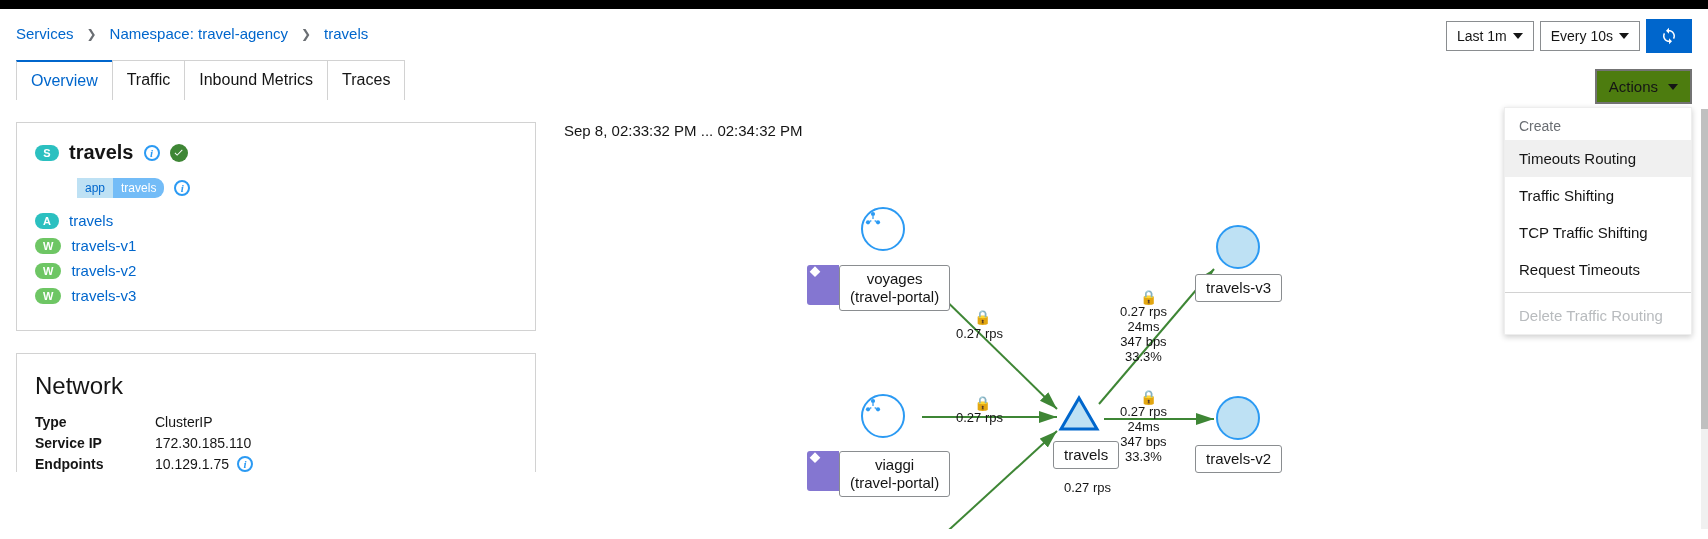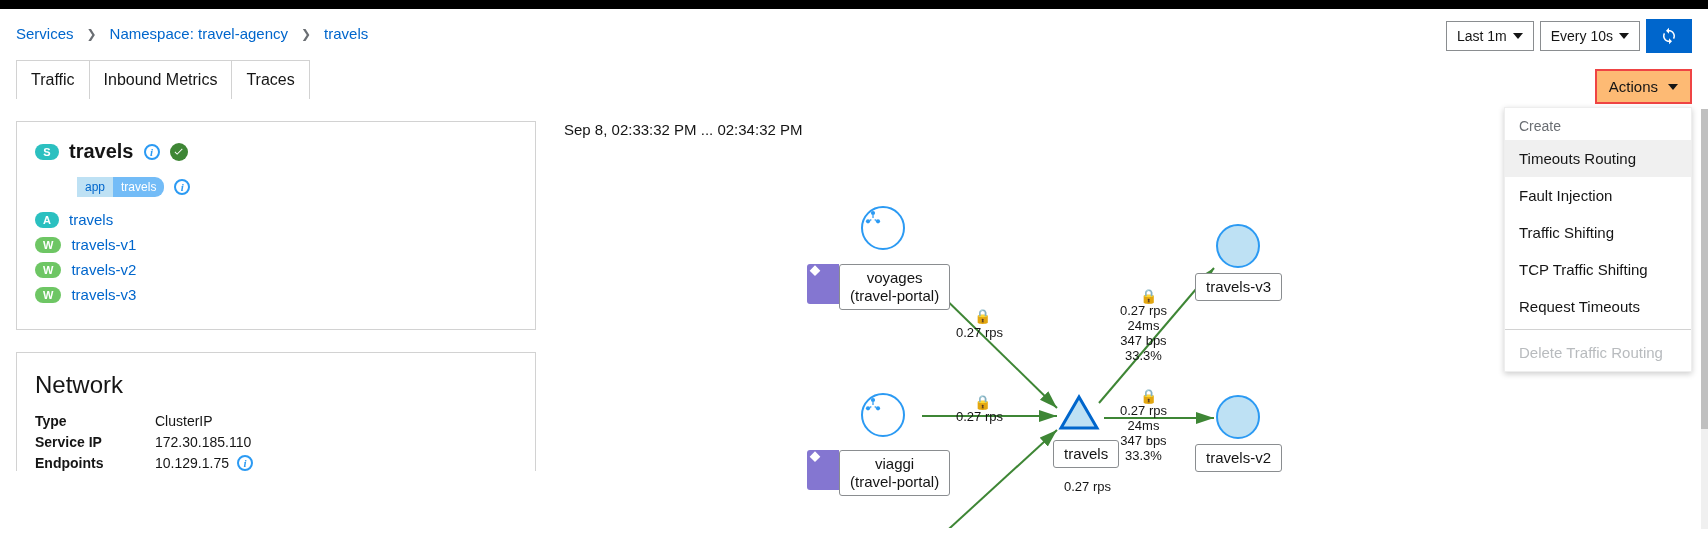--- a/index.html
+++ b/index.html
@@ -11,21 +11,21 @@
   .breadcrumb .sep { color: #6a6e73; font-size: 12px; }
   .top-right { position: absolute; top: 10px; right: 16px; display: flex; gap: 6px; align-items: center; }
   .dropdown-btn { border: 1px solid #8a8d90; background: #fff; padding: 6px 10px; display: inline-flex; align-items: center; gap: 6px; font-size: 14px; cursor: pointer; }
   .dropdown-btn .caret { width: 0; height: 0; border-left: 5px solid transparent; border-right: 5px solid transparent; border-top: 6px solid #151515; }
   .refresh-btn { background: #06c; border: none; padding: 8px 14px; cursor: pointer; display: inline-flex; align-items: center; }
   .refresh-btn svg { width: 18px; height: 18px; fill: #fff; }
   .tabs { display: flex; border-bottom: none; margin-top: 4px; }
   .tab { padding: 10px 14px; border: 1px solid #d2d2d2; border-bottom: none; background: #fff; cursor: pointer; font-size: 16px; margin-right: -1px; }
   .tab.active { border-top: 2px solid #06c; color: #06c; }
   .actions-row { position: absolute; right: 16px; top: 60px; }
-  .actions-btn { border: 2px solid #ef4444; background: #fdba74; padding: 7px 12px; display: inline-flex; align-items: center; gap: 10px; font-size: 15px; cursor: pointer; }
+  .actions-btn { border: 2px solid #737373; background: #4d7c0f; padding: 7px 12px; display: inline-flex; align-items: center; gap: 10px; font-size: 15px; cursor: pointer; }
   .actions-btn .caret { width: 0; height: 0; border-left: 5px solid transparent; border-right: 5px solid transparent; border-top: 6px solid #151515; }
   .actions-menu { position: absolute; right: 0; top: 38px; width: 188px; background: #fff; box-shadow: 0 2px 6px rgba(0,0,0,.2); border: 1px solid #eee; z-index: 100; }
   .actions-menu .section-label { padding: 10px 14px 6px 14px; color: #6a6e73; font-size: 14px; }
   .actions-menu .item { padding: 10px 14px; font-size: 15px; cursor: pointer; }
   .actions-menu .item.hover { background: #f0f0f0; }
   .actions-menu .divider { height: 1px; background: #d2d2d2; margin: 4px 0; }
   .actions-menu .item.disabled { color: #b8bbbe; cursor: default; }
   .main { display: flex; gap: 28px; margin-top: 22px; }
   .left-col { width: 520px; flex-shrink: 0; }
   .card { border: 1px solid #d2d2d2; padding: 18px 18px; margin-bottom: 22px; }
@@ -88,34 +88,34 @@
       <span class="caret"></span>
     </div>
     <button class="refresh-btn">
       <svg viewBox="0 0 24 24">
           <path d="M12 4V1L8 5l4 4V6c3.31 0 6 2.69 6 6 0 1.01-.25 1.97-.7 2.8l1.46 1.46C19.54 15.03 20 13.57 20 12c0-4.42-3.58-8-8-8zm0 14c-3.31 0-6-2.69-6-6 0-1.01.25-1.97.7-2.8L5.24 7.74C4.46 8.97 4 10.43 4 12c0 4.42 3.58 8 8 8v3l4-4-4-4v3z"></path>
         </svg>
     </button>
   </div>
 
   <div class="tabs">
+    <div class="tab active">Overview</div>
     <div class="tab">Traffic</div>
     <div class="tab">Inbound Metrics</div>
     <div class="tab">Traces</div>
   </div>
 
   <div class="actions-row">
     <div class="actions-btn">
       <span>Actions</span>
       <span class="caret"></span>
     </div>
     <div class="actions-menu">
       <div class="section-label">Create</div>
       <div class="item hover">Timeouts Routing</div>
-      <div class="item">Fault Injection</div>
       <div class="item">Traffic Shifting</div>
       <div class="item">TCP Traffic Shifting</div>
       <div class="item">Request Timeouts</div>
       <div class="divider"></div>
       <div class="item disabled">Delete Traffic Routing</div>
     </div>
   </div>
 
   <div class="main">
     <div class="left-col">

